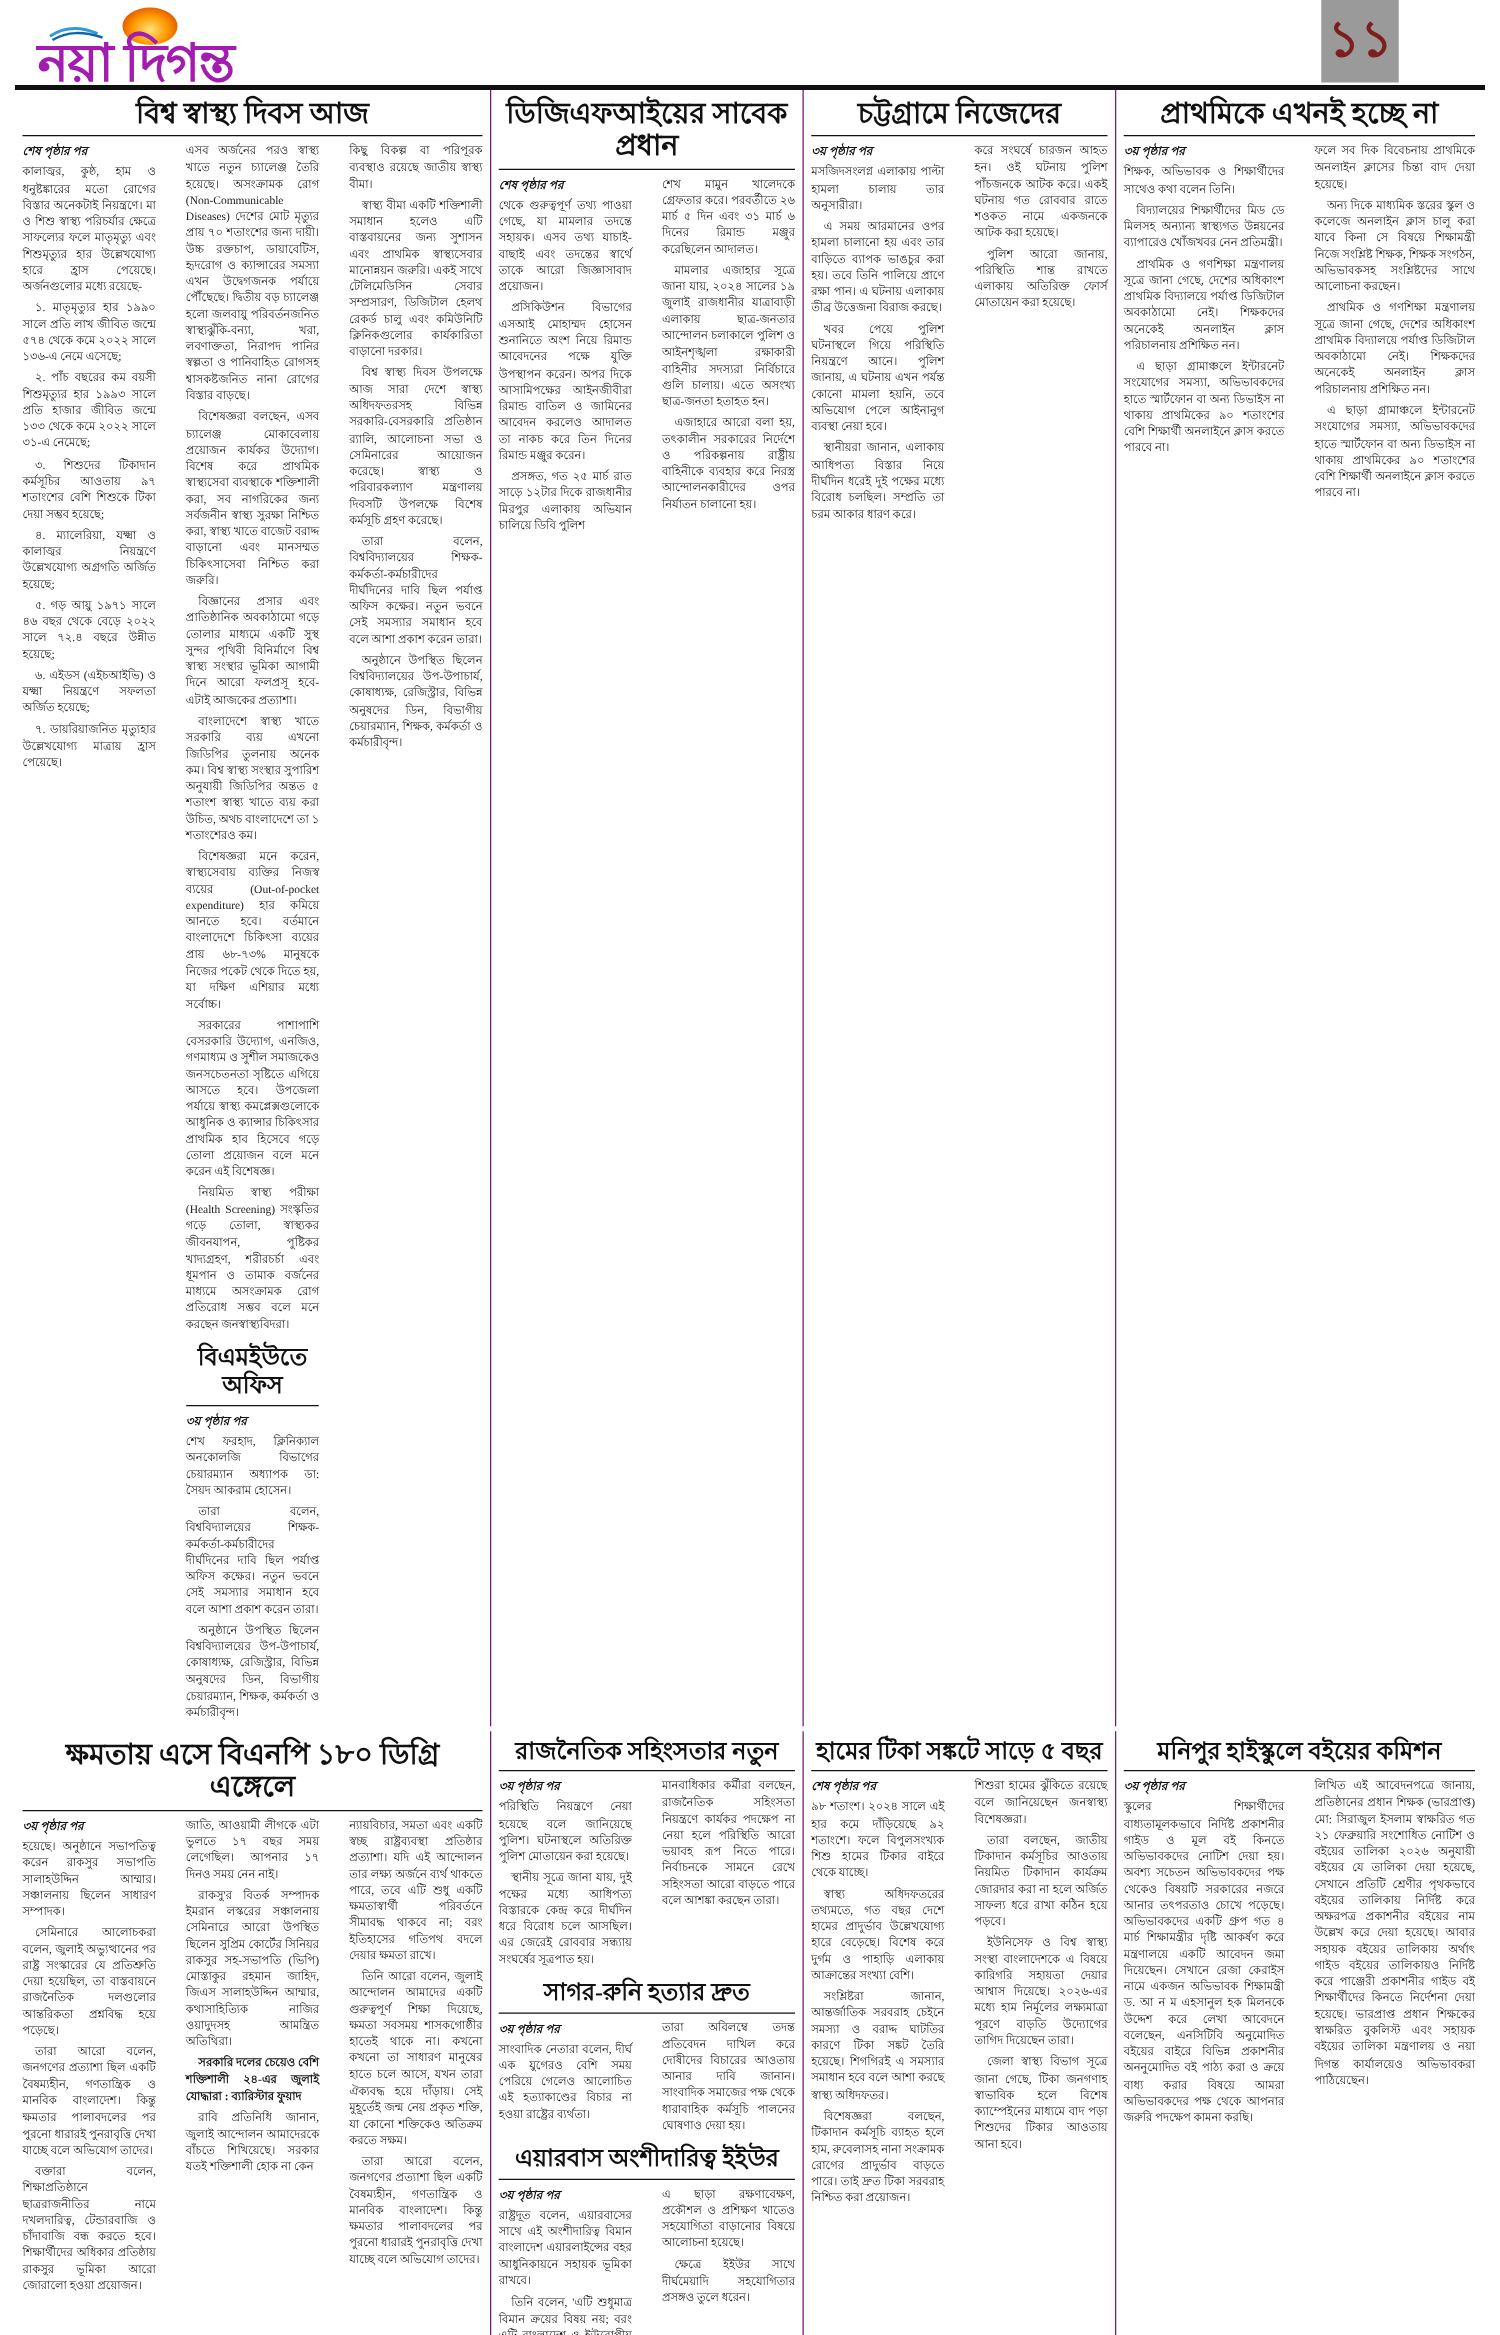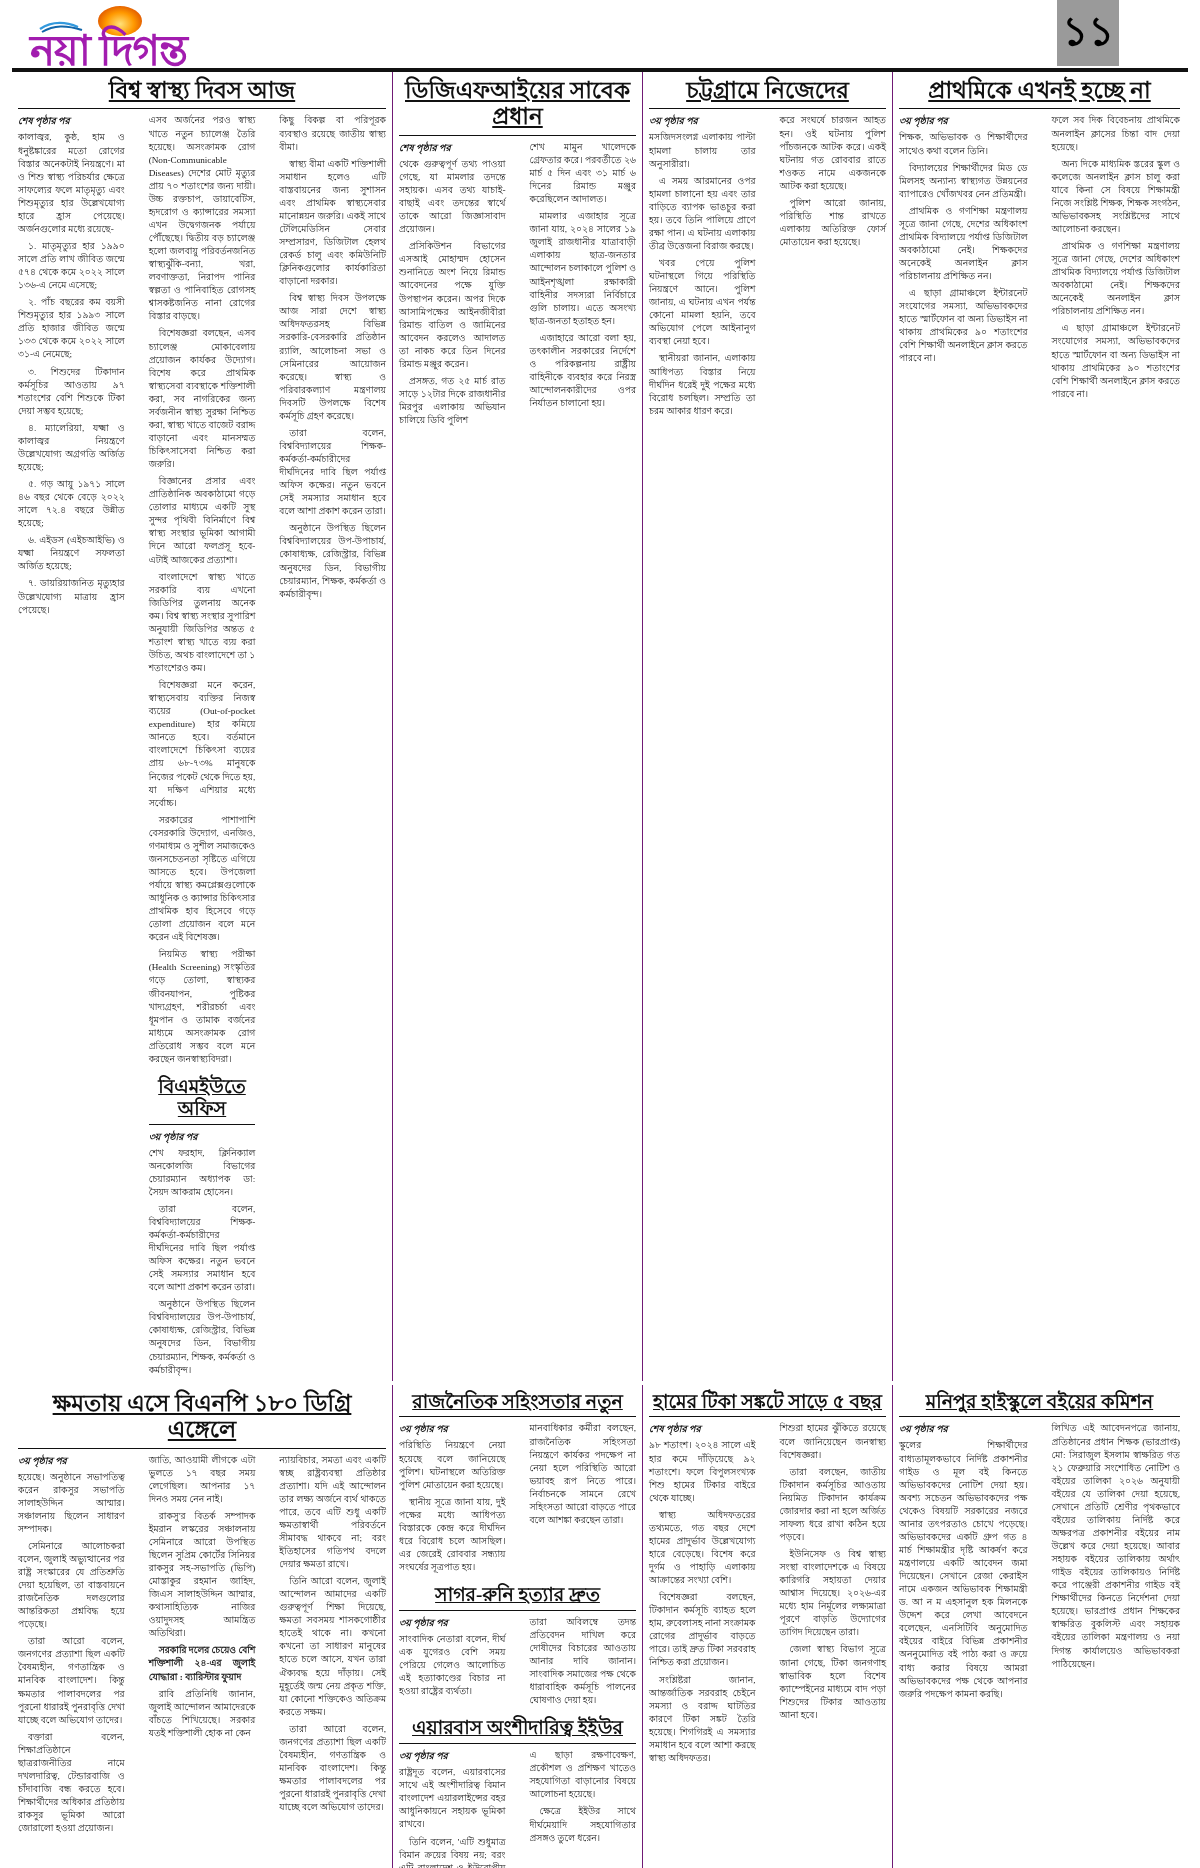--- a/index.html
+++ b/index.html
@@ -26,36 +26,36 @@
   }
   .logo-text {
     position:absolute; left:18px; top:14px;
     font-family:"Liberation Serif", serif;
     font-size:42px; font-weight:bold; letter-spacing:-1px;
     color:#a21caf; white-space:nowrap;
   }
   .masthead-right { margin-left:auto; display:flex; align-items:center; gap:0;flex-direction:column; }
   .masthead-date { font-size:11.5px; padding-bottom:4px; padding-right:10px; white-space:nowrap; }
   .page-num-box {
-    width:62px; height:66px; background:#9a9a9a; color:#000000;
+    width:62px; height:66px; background:#9a9a9a; color:#7f1d1d;
     display:flex; align-items:center; justify-content:center;
     font-size:40px; font-weight:bold; font-family:"Liberation Serif", serif;
   }
   .rule-thick { height:4px; background:#111; margin:2px 0 0 0; }
 
   
   .cols { display:flex; gap:0; }
   .col { padding:0 6px; }
   .col + .col { border-left:1px solid #701a75; }
 
   .hl {
     text-align:center; font-weight:bold; font-size:23px;
     font-family:"Liberation Serif", serif;
     padding:6px 0 4px 0; line-height:1.15;
-    border-bottom:1px solid #111; margin-bottom:5px;text-decoration:underline;
+    border-bottom:1px solid #111; margin-bottom:5px;
   }
   .hl.nb { border-bottom:none; }
   .hl.sm { font-size:19px; }
   .cont { font-style:italic; font-weight:bold; font-size:9.5px; margin-bottom:2px; }
   p.body {
     font-size:9.2px; line-height:1.42; text-align:justify;
     margin:0 0 4px 0; text-indent:10px;
     font-family:"Liberation Serif", serif;
     color:#1a1a1a;
   }
@@ -242,22 +242,22 @@
       </div>
     </div>
 
     <div class="col" style="width:250px">
       <div class="hl sm">হামের টিকা সঙ্কটে সাড়ে ৫ বছর</div>
       <div class="subcols">
         <div>
           <div class="cont">শেষ পৃষ্ঠার পর</div>
           <p class="body first">৯৮ শতাংশ। ২০২৪ সালে এই হার কমে দাঁড়িয়েছে ৯২ শতাংশে। ফলে বিপুলসংখ্যক শিশু হামের টিকার বাইরে থেকে যাচ্ছে।</p>
           <p class="body">স্বাস্থ্য অধিদফতরের তথ্যমতে, গত বছর দেশে হামের প্রাদুর্ভাব উল্লেখযোগ্য হারে বেড়েছে। বিশেষ করে দুর্গম ও পাহাড়ি এলাকায় আক্রান্তের সংখ্যা বেশি।</p>
+          <p class="body">সংশ্লিষ্টরা জানান, আন্তর্জাতিক সরবরাহ চেইনে সমস্যা ও বরাদ্দ ঘাটতির কারণে টিকা সঙ্কট তৈরি হয়েছে। শিগগিরই এ সমস্যার সমাধান হবে বলে আশা করছে স্বাস্থ্য অধিদফতর।</p>
           <p class="body">বিশেষজ্ঞরা বলছেন, টিকাদান কর্মসূচি ব্যাহত হলে হাম, রুবেলাসহ নানা সংক্রামক রোগের প্রাদুর্ভাব বাড়তে পারে। তাই দ্রুত টিকা সরবরাহ নিশ্চিত করা প্রয়োজন।</p>
-          <p class="body">সংশ্লিষ্টরা জানান, আন্তর্জাতিক সরবরাহ চেইনে সমস্যা ও বরাদ্দ ঘাটতির কারণে টিকা সঙ্কট তৈরি হয়েছে। শিগগিরই এ সমস্যার সমাধান হবে বলে আশা করছে স্বাস্থ্য অধিদফতর।</p>
         </div>
         <div>
           <p class="body first">শিশুরা হামের ঝুঁকিতে রয়েছে বলে জানিয়েছেন জনস্বাস্থ্য বিশেষজ্ঞরা।</p>
           <p class="body">তারা বলছেন, জাতীয় টিকাদান কর্মসূচির আওতায় নিয়মিত টিকাদান কার্যক্রম জোরদার করা না হলে অর্জিত সাফল্য ধরে রাখা কঠিন হয়ে পড়বে।</p>
           <p class="body">ইউনিসেফ ও বিশ্ব স্বাস্থ্য সংস্থা বাংলাদেশকে এ বিষয়ে কারিগরি সহায়তা দেয়ার আশ্বাস দিয়েছে। ২০২৬-এর মধ্যে হাম নির্মূলের লক্ষ্যমাত্রা পূরণে বাড়তি উদ্যোগের তাগিদ দিয়েছেন তারা।</p>
           <p class="body">জেলা স্বাস্থ্য বিভাগ সূত্রে জানা গেছে, টিকা জনগণাহ স্বাভাবিক হলে বিশেষ ক্যাম্পেইনের মাধ্যমে বাদ পড়া শিশুদের টিকার আওতায় আনা হবে।</p>
         </div>
       </div>
     </div>
 

